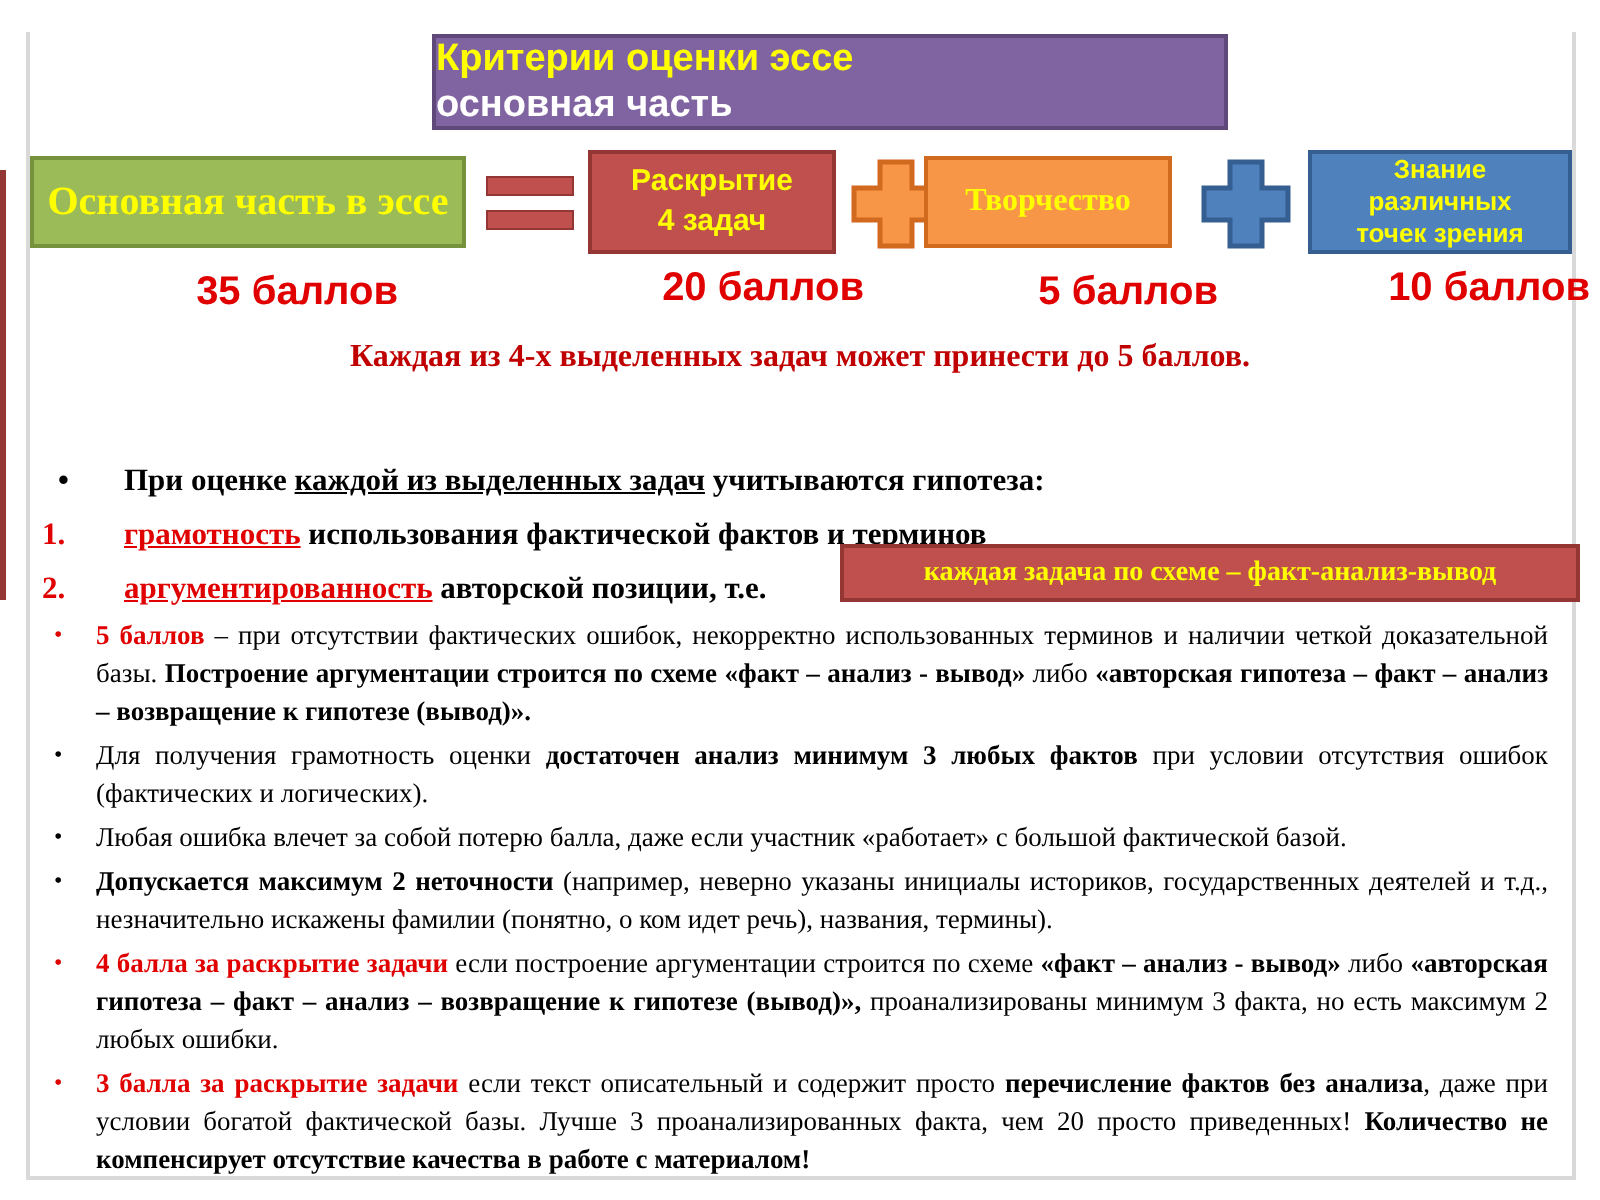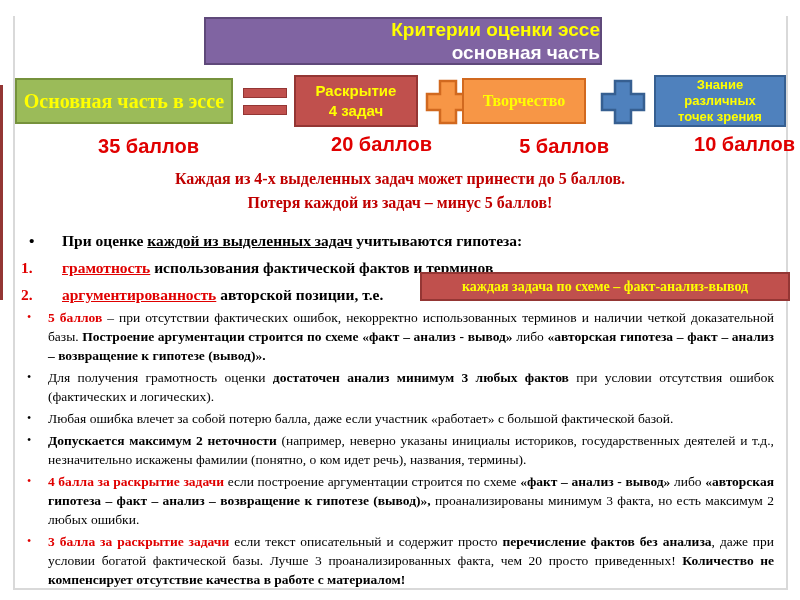--- a/index.html
+++ b/index.html
@@ -11,23 +11,23 @@
   
   #frame{
     left:13px;top:16px;width:771px;height:572px;
     border-left:2px solid var(--frame_gray);
     border-right:2px solid var(--frame_gray);
     border-bottom:2px solid var(--frame_gray);
   }
   #edge-accent{left:0;top:85px;width:3px;height:215px;background:var(--maroon_accent);}
   
   #title{
-    left:204px;top:17px;width:394px;height:44px;
+    left:216px;top:17px;width:394px;height:44px;
     background:var(--purple);border:2px solid var(--purple_border);
-    display:flex;flex-direction:column;align-items:flex-end;justify-content:center;
+    display:flex;flex-direction:column;align-items:flex-start;justify-content:center;
     font-family:"Liberation Sans", sans-serif;font-weight:bold;font-size:19px;line-height:23px;
     text-align:center;
   }
   #title .l1{color:var(--yellow);}
   #title .l2{color:#ffffff;}
   
   .dbox{
     display:flex;align-items:center;justify-content:center;text-align:center;
     font-weight:bold;color:var(--yellow);white-space:pre-line;
   }
@@ -120,21 +120,20 @@
 различных
 точек зрения</div>
 
 <div class="abs score" id="score-0">35 баллов</div>
 <div class="abs score" id="score-1">20 баллов</div>
 <div class="abs score" id="score-2">5 баллов</div>
 <div class="abs score" id="score-3">10 баллов</div>
 
 <div class="abs" id="note">
   <div>Каждая из 4-х выделенных задач может принести до 5 баллов.</div>
-  <div>Потеря каждой из задач – минус 5 баллов!</div>
 </div>
 
 <div class="abs" id="list">
     <div class="item large"><span class="marker mblack">•</span><span class="content"><span class="b">При оценке </span><span class="b u">каждой из выделенных задач</span><span class="b"> учитываются гипотеза:</span></span></div>
     <div class="item large"><span class="marker mred num">1.</span><span class="content"><span class="b u red">грамотность</span><span class="b"> использования фактической фактов и терминов</span></span></div>
     <div class="item large"><span class="marker mred num">2.</span><span class="content"><span class="b u red">аргументированность</span><span class="b"> авторской позиции, т.е.</span></span></div>
     <div class="item small"><span class="marker mred">•</span><span class="content"><span class="b red">5 баллов</span><span> – при отсутствии фактических ошибок, некорректно использованных терминов и наличии четкой доказательной базы. </span><span class="b">Построение аргументации строится по схеме «факт – анализ - вывод»</span><span> либо </span><span class="b">«авторская гипотеза – факт – анализ – возвращение к гипотезе (вывод)».</span></span></div>
     <div class="item small"><span class="marker mblack">•</span><span class="content"><span>Для получения грамотность оценки </span><span class="b">достаточен анализ минимум 3 любых фактов</span><span> при условии отсутствия ошибок (фактических и логических).</span></span></div>
     <div class="item small"><span class="marker mblack">•</span><span class="content"><span>Любая ошибка влечет за собой потерю балла, даже если участник «работает» с большой фактической базой.</span></span></div>
     <div class="item small"><span class="marker mblack">•</span><span class="content"><span class="b">Допускается максимум 2 неточности</span><span> (например, неверно указаны инициалы историков, государственных деятелей и т.д., незначительно искажены фамилии (понятно, о ком идет речь), названия, термины).</span></span></div>

